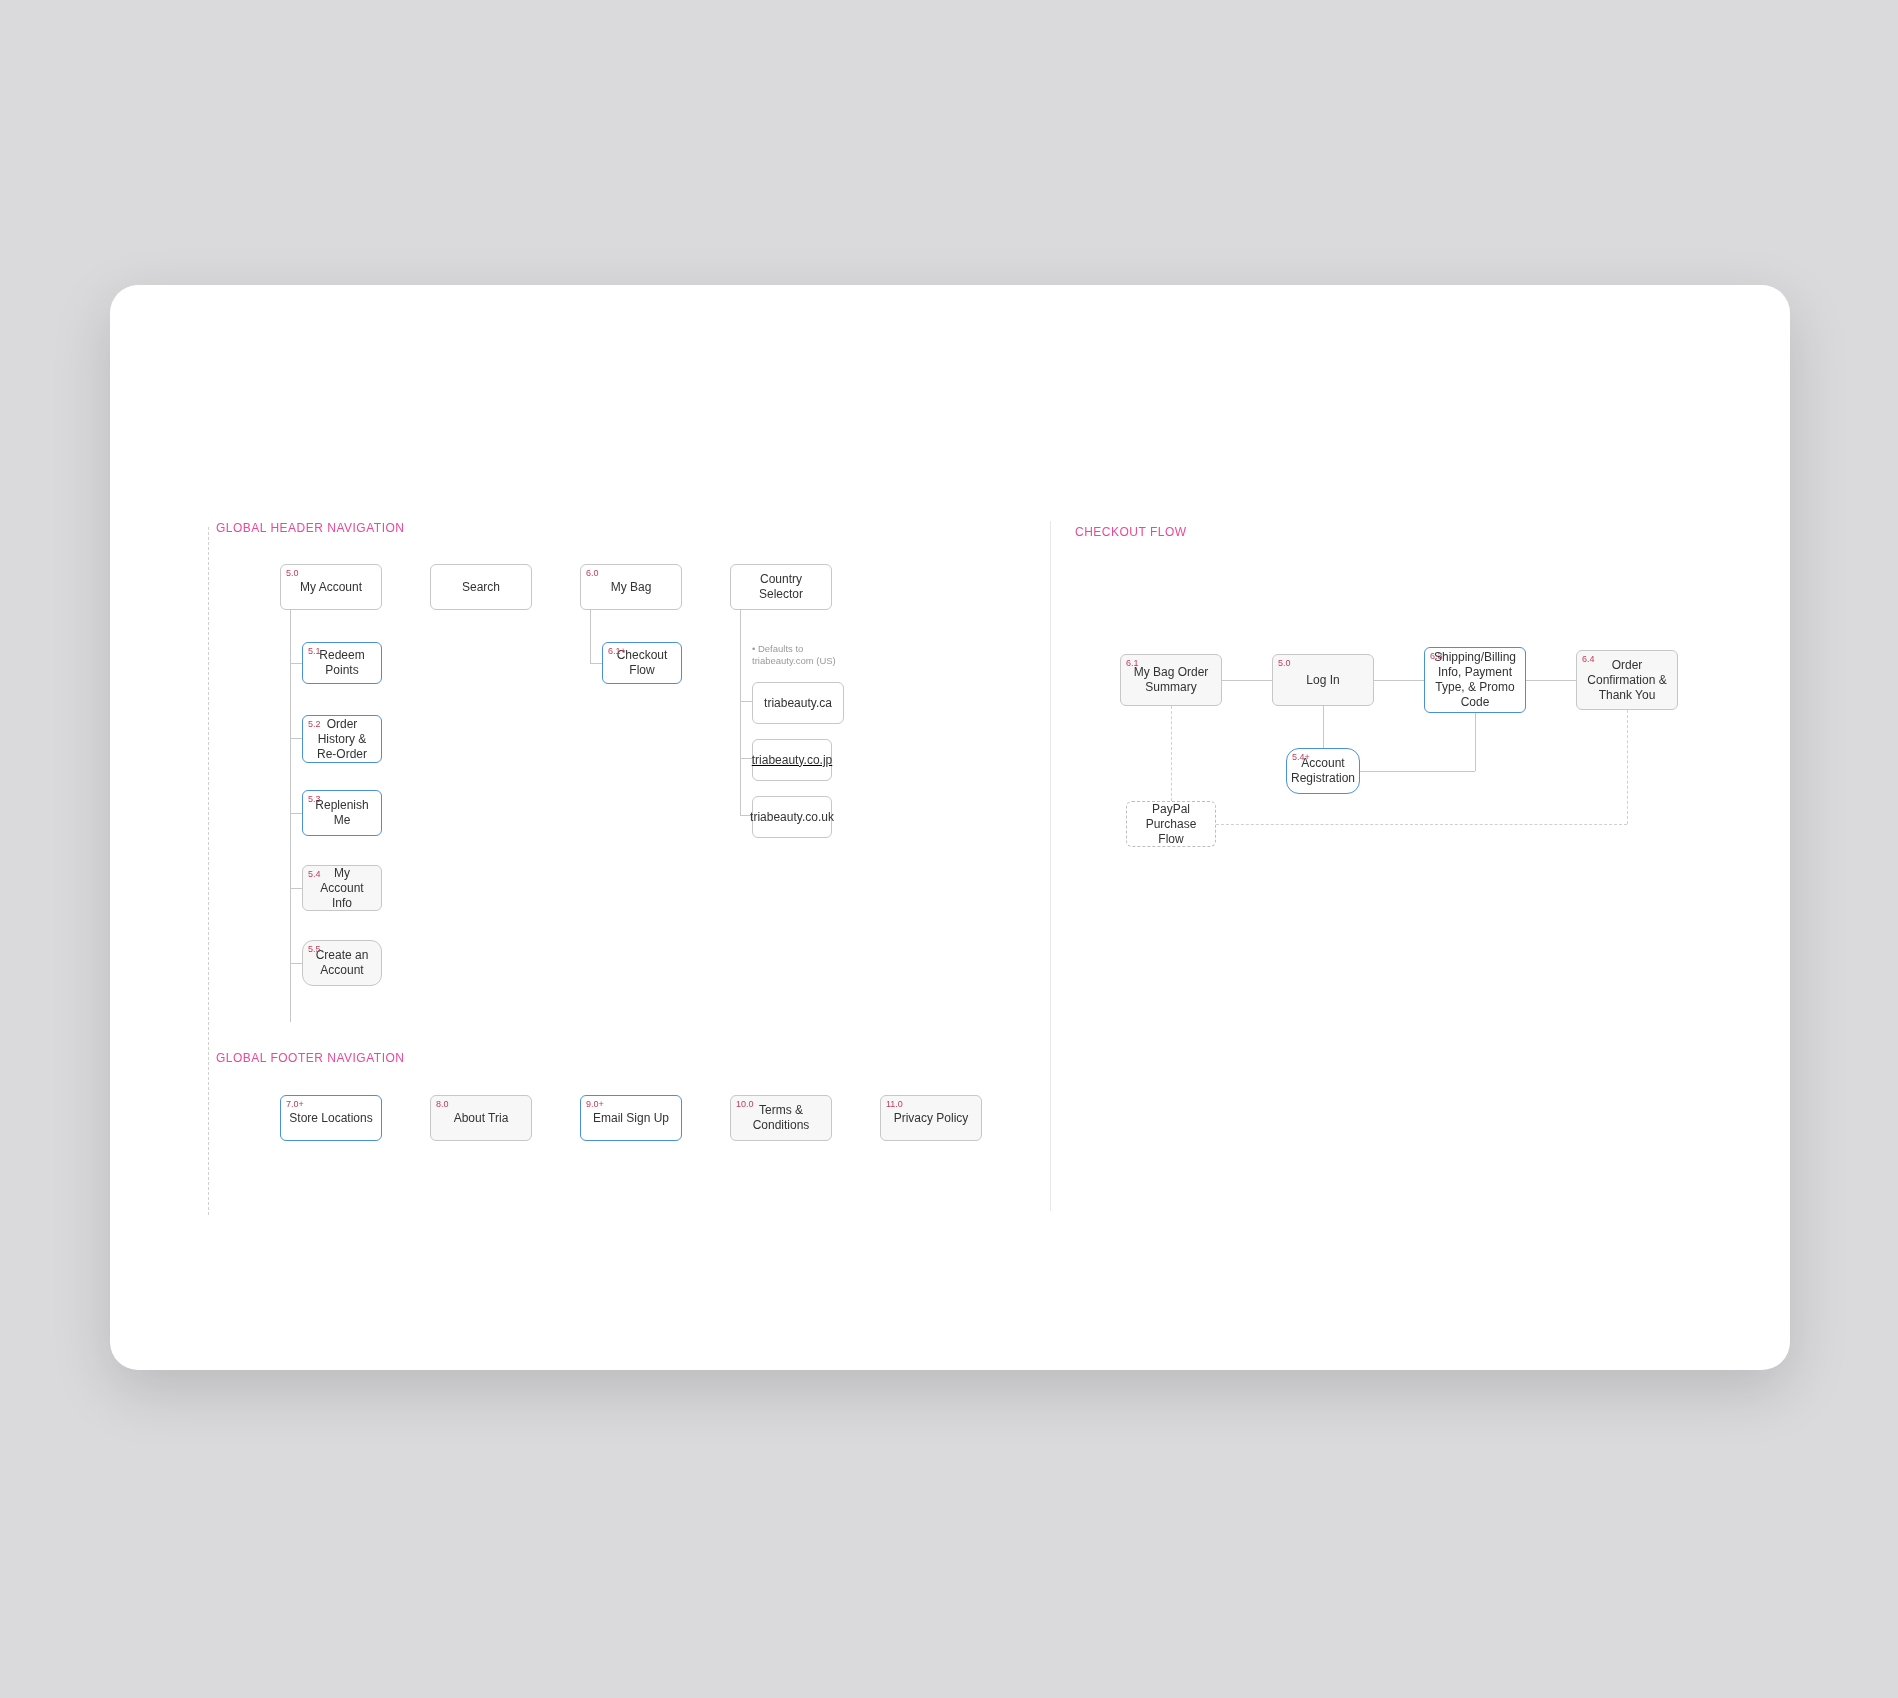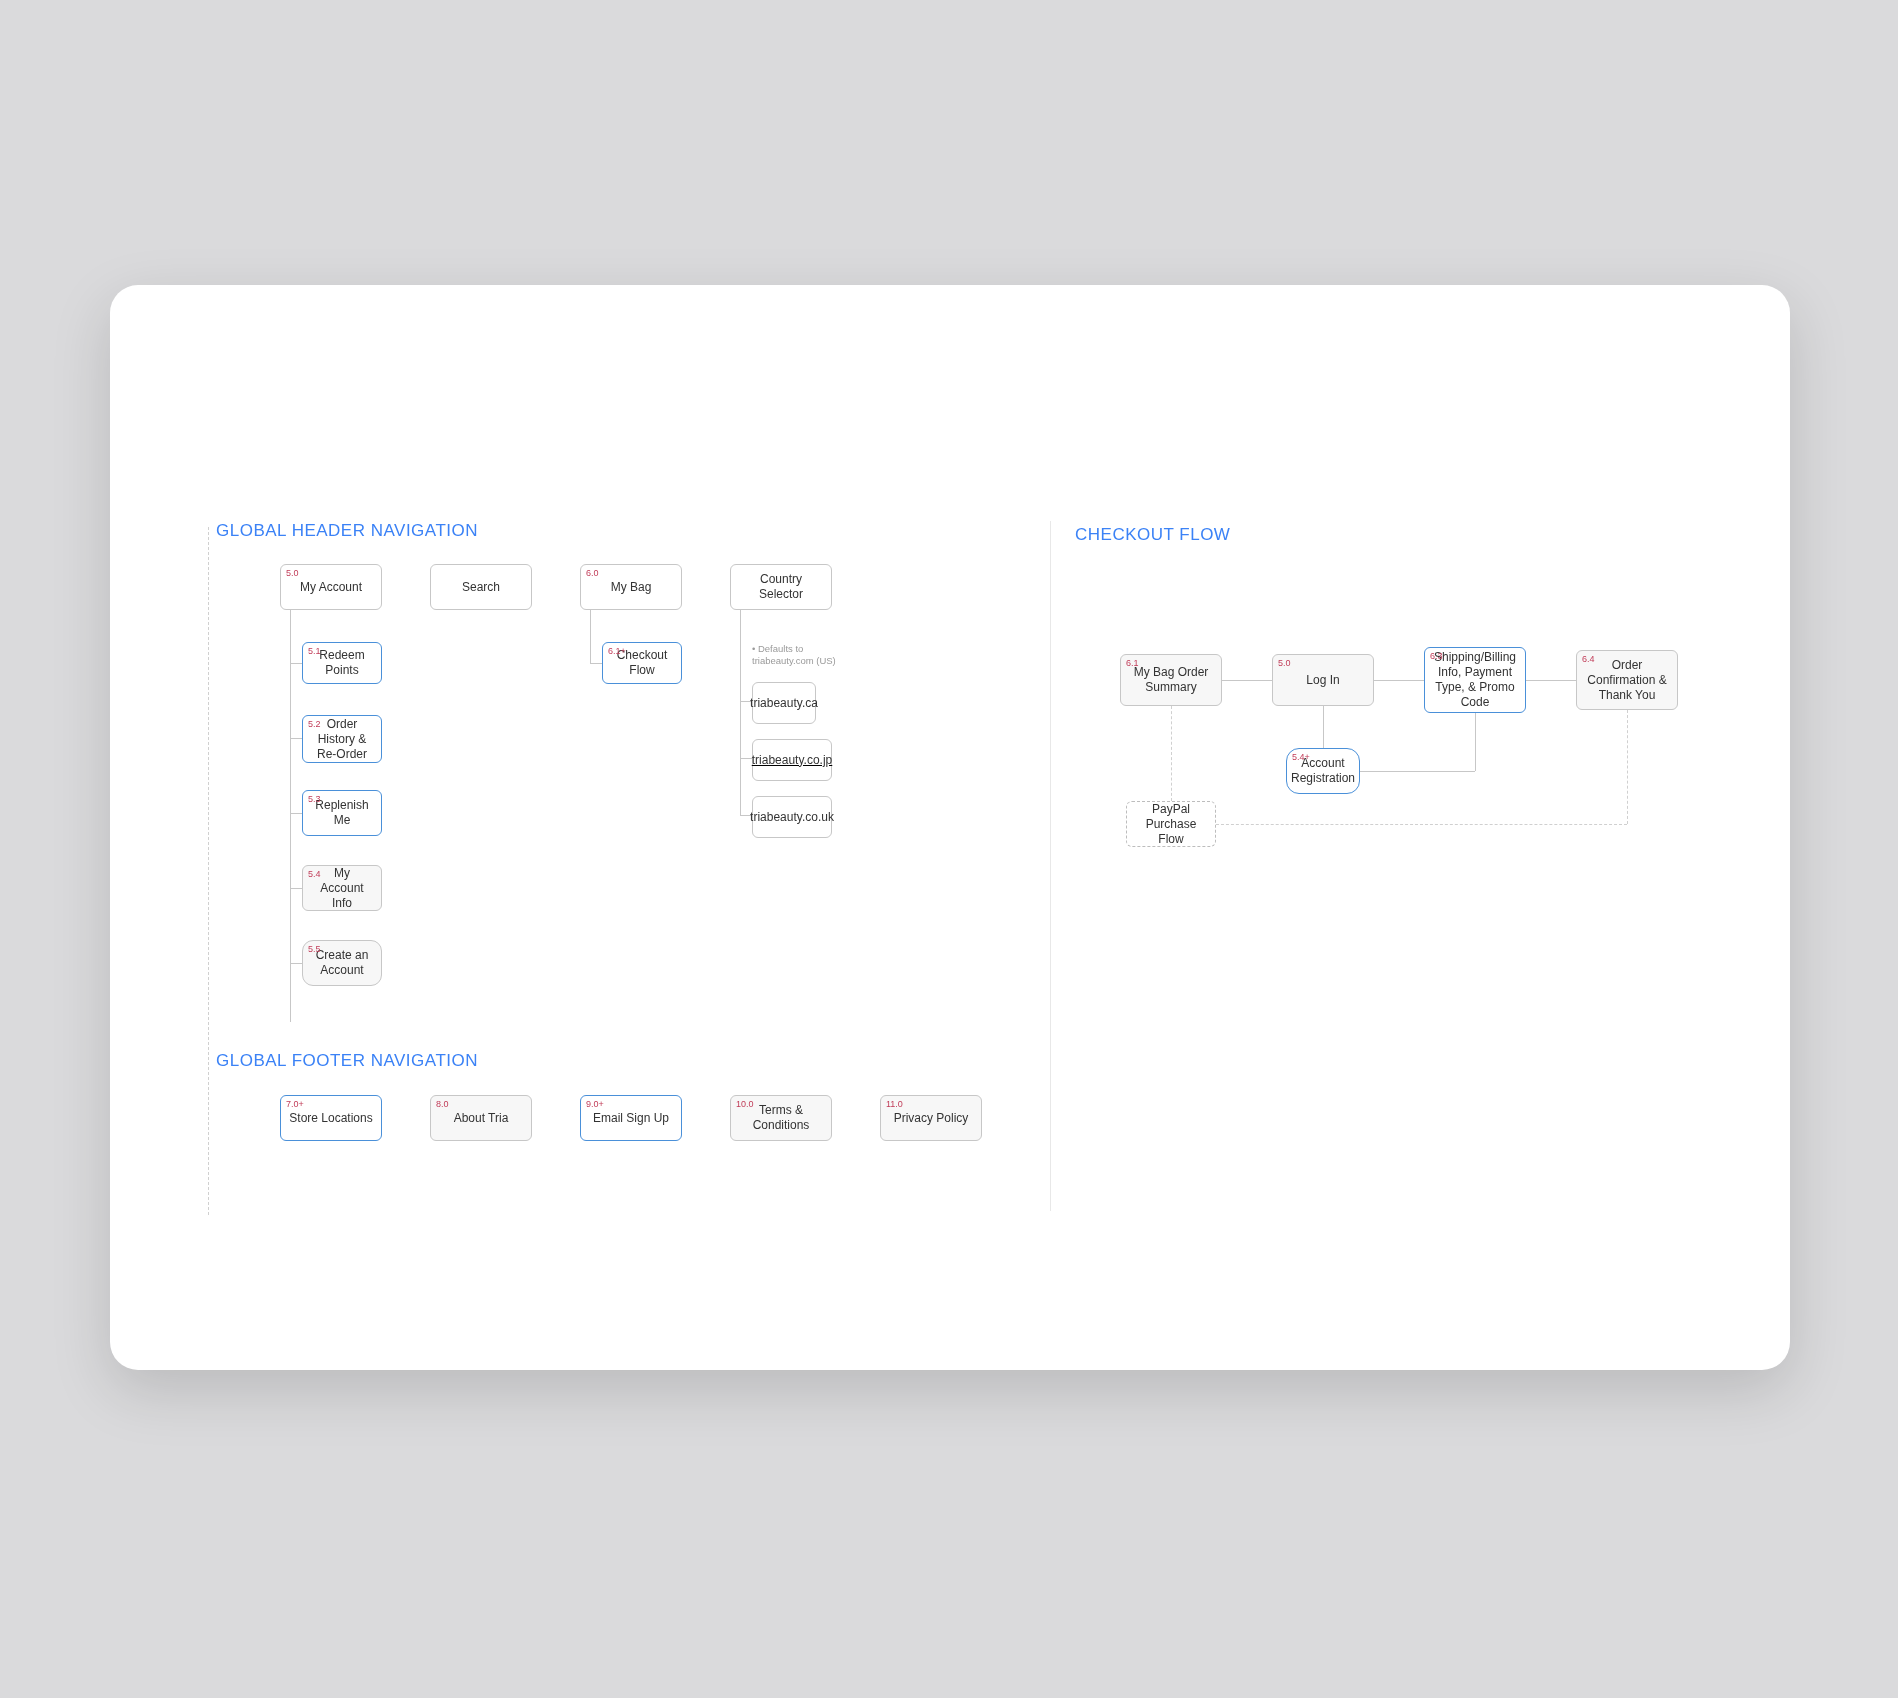--- a/index.html
+++ b/index.html
@@ -15,23 +15,23 @@
     left: 110px;
     top: 285px;
     width: 1680px;
     height: 1085px;
     background: #ffffff;
     border-radius: 28px;
     box-shadow: 0 20px 60px rgba(0,0,0,0.15);
   }
   .section-title {
     position: absolute;
-    font-size: 17px;
+    font-size: 12px;
     letter-spacing: 0.5px;
-    color: #3b82f6;
+    color: #ec4899;
     font-weight: 500;
   }
   .node {
     position: absolute;
     border: 1px solid #c7c7c7;
     background: #f7f7f7;
     border-radius: 6px;
     padding: 20px 8px;
     text-align: center;
     display: flex;
@@ -154,21 +154,21 @@
   <div class="node blue" style="left:492px; top:357px; width:80px; height:42px;">
     <span class="num">6.1+</span>
     <span class="lbl">Checkout Flow</span>
   </div>
 
   <div class="note" style="left:642px; top:343px; width:110px;">• Defaults to triabeauty.com (US)</div>
 
   <div class="vline" style="left:630px; top:325px; height:206px;"></div>
 
   <div class="hline" style="left:630px; top:416px; width:12px;"></div>
-  <div class="node white" style="left:642px; top:397px; width:64px; height:38px;">
+  <div class="node white" style="left:642px; top:397px; width:92px; height:38px;">
     <span class="lbl">triabeauty.ca</span>
   </div>
 
   <div class="hline" style="left:630px; top:473px; width:12px;"></div>
   <div class="node white" style="left:642px; top:454px; width:80px; height:38px;text-decoration:underline;">
     <span class="lbl">triabeauty.co.jp</span>
   </div>
 
   <div class="hline" style="left:630px; top:530px; width:12px;"></div>
   <div class="node white" style="left:642px; top:511px; width:80px; height:38px;">

